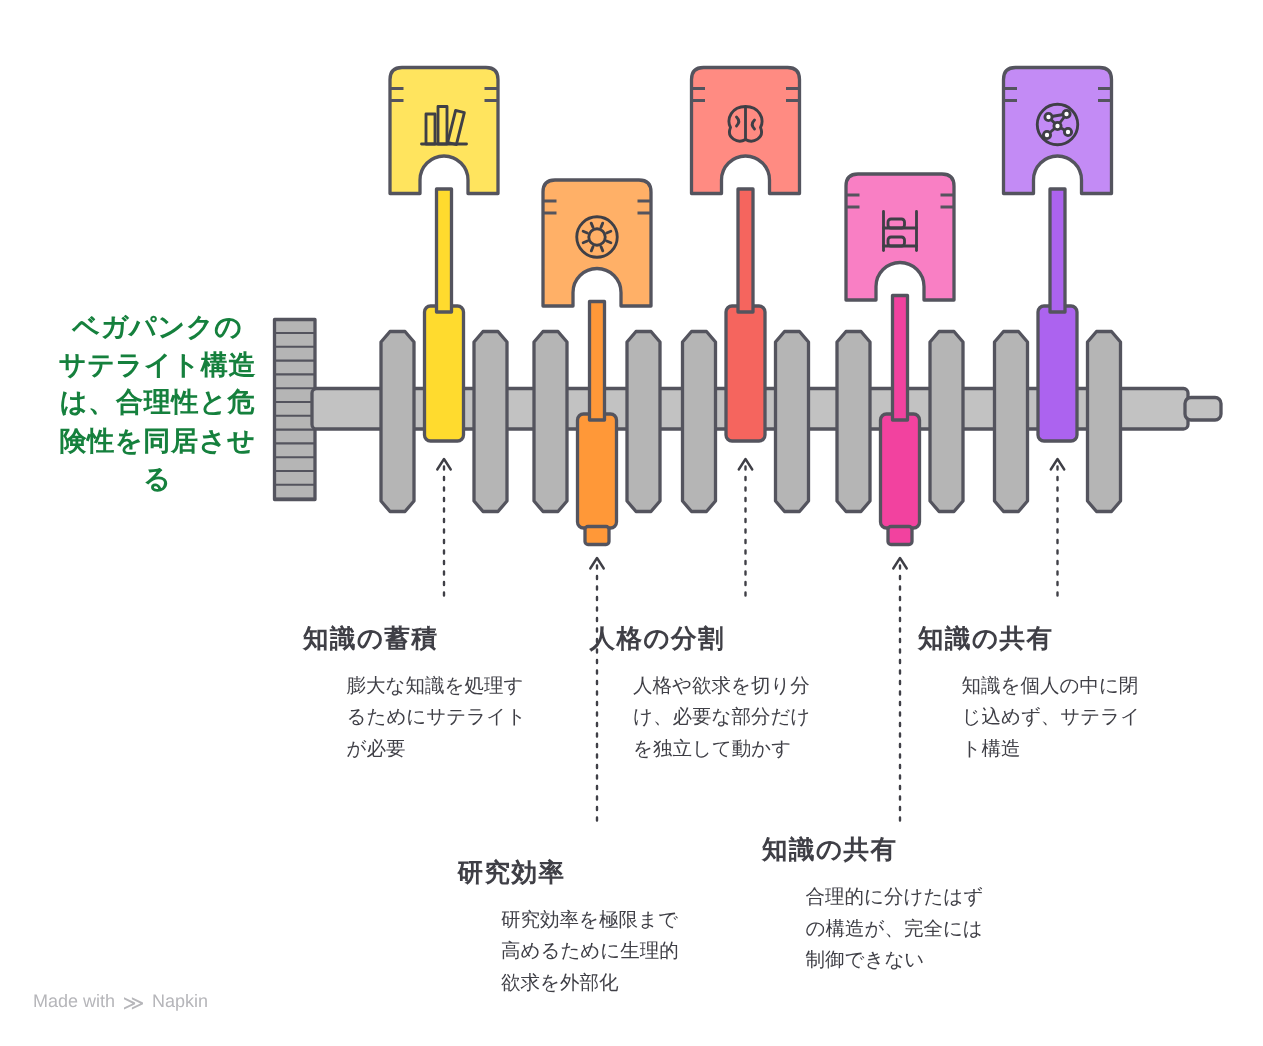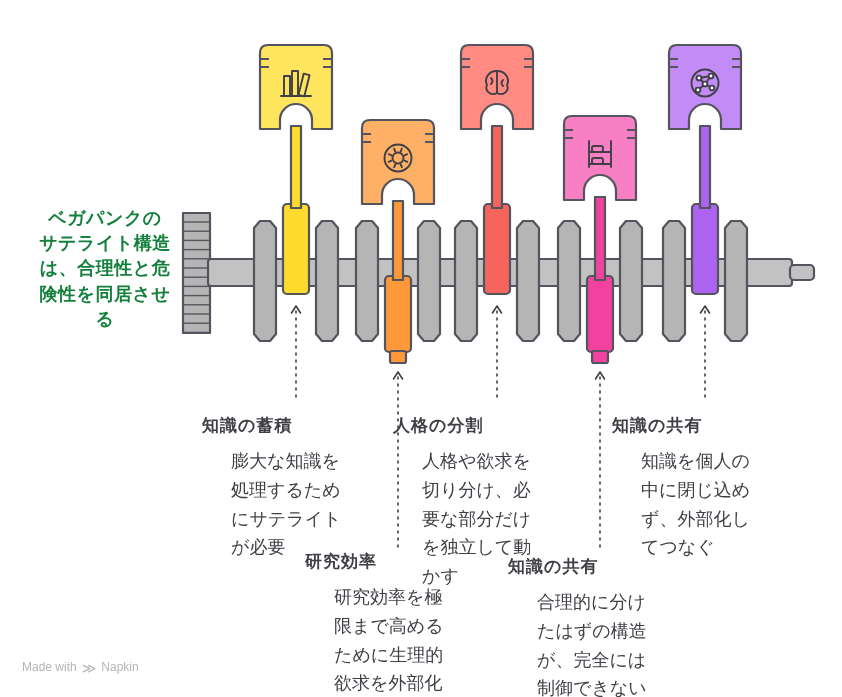--- a/index.html
+++ b/index.html
@@ -2,23 +2,23 @@
 <html><head>
 <meta charset="utf-8">
 <style>
   html,body{margin:0;padding:0}
   body{width:842px;height:697px;background:#ffffff;font-family:"Liberation Sans","DejaVu Sans",sans-serif;position:relative;overflow:hidden}
   .stage{position:absolute;inset:0}
   .machine{position:absolute;left:0;top:0}
   .diagram-title{position:absolute;left:16px;top:206px;width:178px;text-align:center;font-size:18px;font-weight:700;line-height:1.4;color:#15803d;white-space:pre-line;letter-spacing:.5px}
   .callout{position:absolute;width:184px;text-align:left;color:#3f3f46}
   .callout-label{font-size:17px;font-weight:700;letter-spacing:1px}
-  .callout-desc{font-size:18px;line-height:1.6;width:126px;margin:10px auto 0;word-break:break-all}
+  .callout-desc{font-size:13px;line-height:1.6;width:126px;margin:10px auto 0;word-break:break-all}
   .c1{left:202px;top:414px}
-  .c2{left:305px;top:550px}
+  .c2{left:305px;top:570px}
   .c3{left:393px;top:414px}
   .c4{left:508px;top:555px}
   .c5{left:612px;top:414px}
   .footer{position:absolute;left:22px;top:660px;display:flex;align-items:flex-start;gap:5px;color:#b6b6ba;font-size:12px}
   .napkin-logo{font-size:14px;color:#b6b6ba}
 </style>
 </head>
 <body>
 
 <div class="stage">
@@ -184,21 +184,21 @@
   <div class="callout c3">
     <div class="callout-label">人格の分割</div>
     <div class="callout-desc">人格や欲求を切り分け、必要な部分だけを独立して動かす</div>
   </div>
   <div class="callout c4">
     <div class="callout-label">知識の共有</div>
     <div class="callout-desc">合理的に分けたはずの構造が、完全には制御できない</div>
   </div>
   <div class="callout c5">
     <div class="callout-label">知識の共有</div>
-    <div class="callout-desc">知識を個人の中に閉じ込めず、外部化してつなぐ</div>
+    <div class="callout-desc">知識を個人の中に閉じ込めず、サテライト構造</div>
   </div>
 
   <div class="footer">
     <span>Made with</span>
     <span class="napkin-logo">≫</span>
     <span>Napkin</span>
   </div>
 </div>
 
 </body></html>

